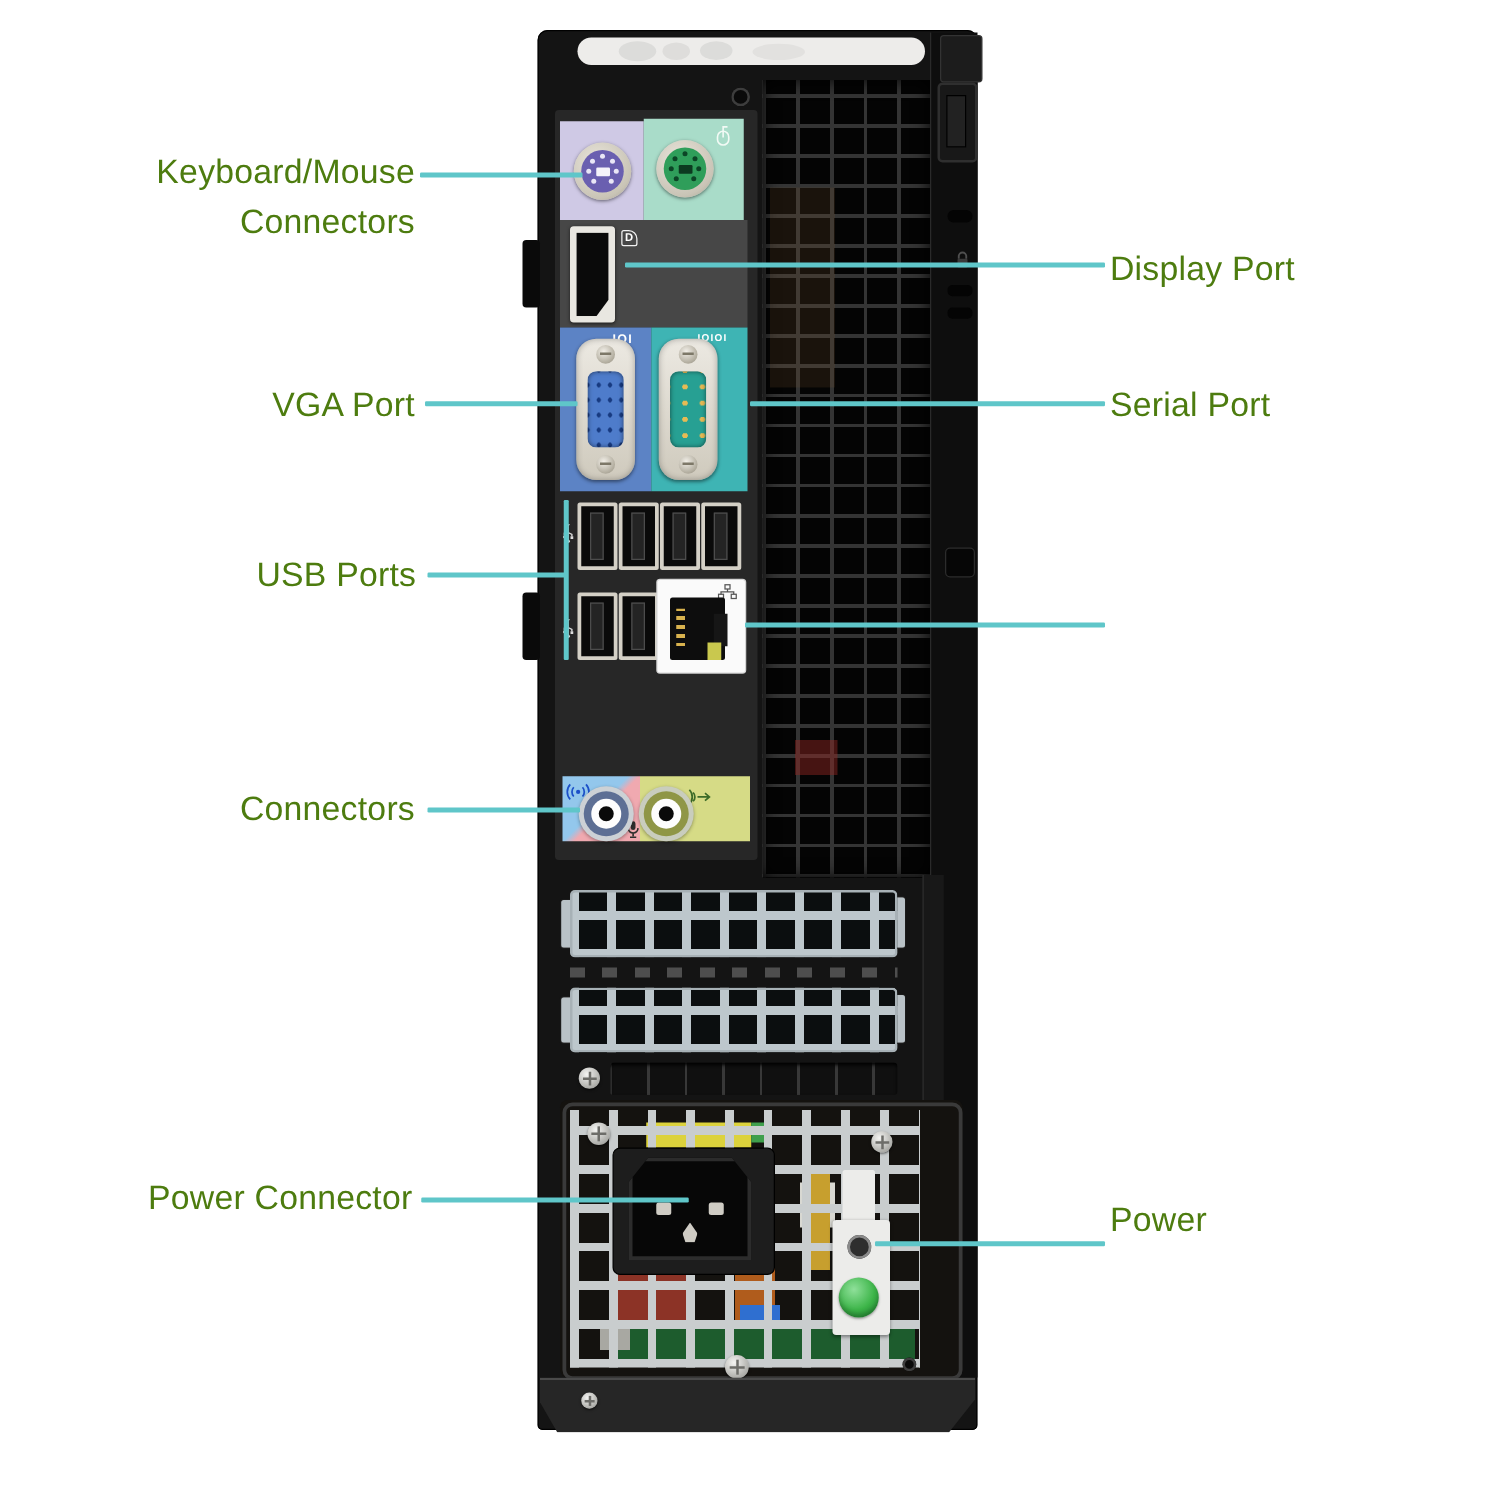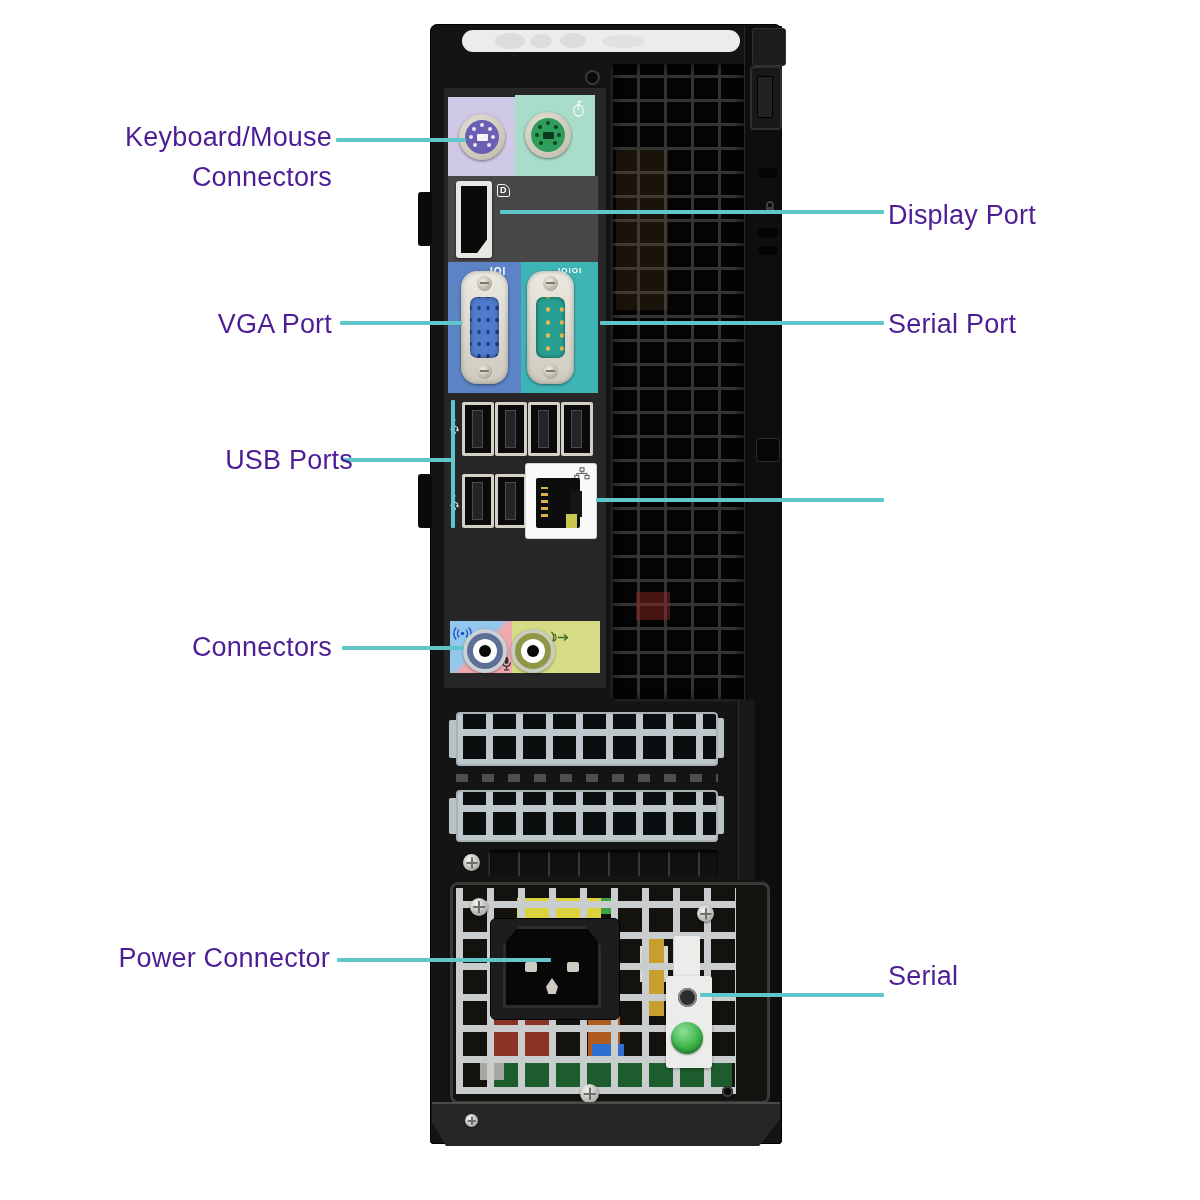--- a/index.html
+++ b/index.html
@@ -3,21 +3,21 @@
 <meta charset="utf-8">
 <style>
   html,body{margin:0;padding:0;background:#fff;}
   .canvas{position:relative;width:1200px;height:1200px;background:#ffffff;
           font-family:"Liberation Sans",sans-serif;overflow:hidden;}
   .abs{position:absolute;}
 
   
   .cline{position:absolute;background:#5fc6c9;height:4px;border-radius:1px;z-index:40;}
   .cline.vert{width:4px;}
-  .lbl{position:absolute;z-index:50;font-size:27px;line-height:40px;color:#4c1d95;letter-spacing:.2px;}
+  .lbl{position:absolute;z-index:50;font-size:27px;line-height:40px;color:#4d7c0f;letter-spacing:.2px;}
   .lbl.ra{text-align:right;}
   .lbl span{display:block;}
 
   
   .vents{background-color:#040404;
          background-image:repeating-linear-gradient(90deg,#343434 0 3px,transparent 3px 27px),
                           repeating-linear-gradient(0deg,#343434 0 3px,transparent 3px 24px);
          box-shadow:inset 0 0 14px #000;}
   .cover{background-color:#0b0e0f;
          background-image:repeating-linear-gradient(90deg,#bdc7cc 0 7px,transparent 7px 30px),
@@ -275,26 +275,26 @@
   </div>
   <div class="lbl" style="left:888px;top:195px;">
     <span>Display Port</span>
   </div>
   <div class="lbl ra" style="left:0;width:332px;top:304px;">
     <span>VGA Port</span>
   </div>
   <div class="lbl" style="left:888px;top:304px;">
     <span>Serial Port</span>
   </div>
-  <div class="lbl ra" style="left:0;width:333px;top:440px;padding-left:20px;">
+  <div class="lbl ra" style="left:0;width:333px;top:440px;">
     <span>USB Ports</span>
   </div>
   <div class="lbl ra" style="left:0;width:332px;top:627px;">
     <span>Connectors</span>
   </div>
   <div class="lbl ra" style="left:0;width:330px;top:938px;">
     <span>Power Connector</span>
   </div>
   <div class="lbl" style="left:888px;top:956px;">
-    <span>Serial</span>
+    <span>Power</span>
   </div>
 
 </div>
 
 </body></html>

